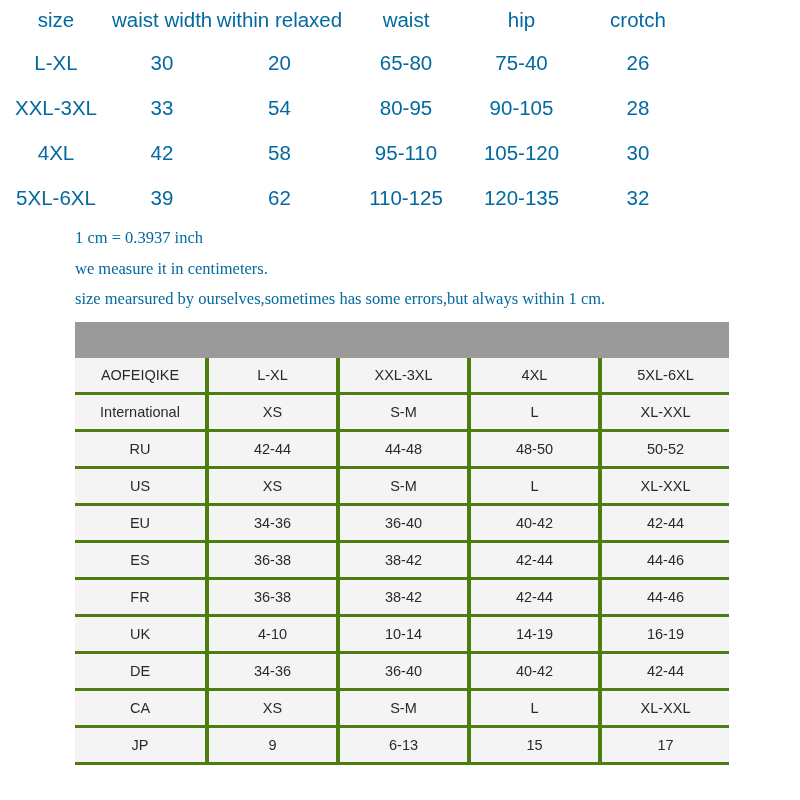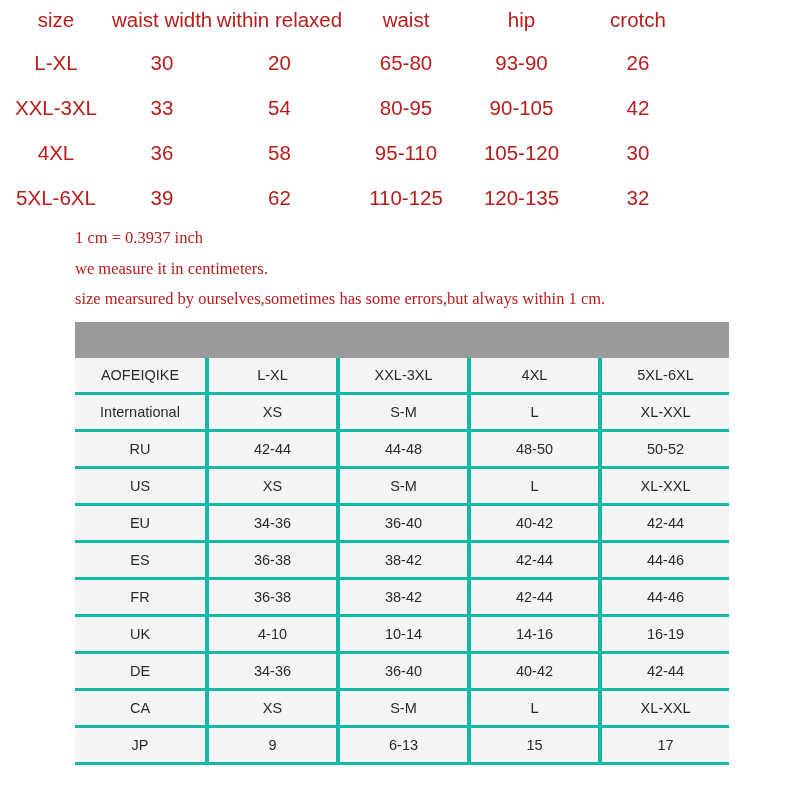--- a/index.html
+++ b/index.html
@@ -27,21 +27,21 @@
     width: 100%;
     border-collapse: collapse;
     table-layout: fixed;
   }
   #measure-table th,
   #measure-table td {
     text-align: center;
     font-weight: normal;
     font-family: "Liberation Sans", sans-serif;
     font-size: 20.5px;
-    color: #b91c1c;
+    color: #0369a1;
     padding: 0;
     white-space: nowrap;
   }
   #measure-table thead th { height: 40px; vertical-align: middle; }
   #measure-table tbody td { height: 45px; vertical-align: middle; }
 
   
   .c-size    { width: 112px; }
   .c-ww      { width: 100px; }
   .c-wr      { width: 135px; }
@@ -53,21 +53,21 @@
   
   #notes {
     position: absolute;
     left: 75px;
     top: 230px;
     width: 700px;
   }
   #notes .note-line {
     font-family: "Liberation Serif", serif;
     font-size: 16.5px;
-    color: #b91c1c;
+    color: #0369a1;
     line-height: 1;
     margin-bottom: 14px;
     white-space: nowrap;
   }
 
   
   #conversion-table {
     position: absolute;
     left: 75px;
     top: 322px;
@@ -79,21 +79,21 @@
     width: 100%;
   }
   .conv-grid {
     width: 100%;
     background: #ffffff;
   }
   .conv-row {
     display: flex;
     width: 100%;
     height: 37px;
-    background: #14b8a6;
+    background: #4d7c0f;
   }
   .conv-cell {
     background: #f4f4f4;
     display: flex;
     align-items: center;
     justify-content: center;
     font-family: "Liberation Sans", sans-serif;
     font-size: 14.5px;
     color: #2a2a2a;
     white-space: nowrap;
@@ -130,36 +130,36 @@
         <th>crotch</th>
         <th></th>
       </tr>
     </thead>
     <tbody>
       <tr>
         <td>L-XL</td>
         <td>30</td>
         <td>20</td>
         <td>65-80</td>
-        <td>93-90</td>
+        <td>75-40</td>
         <td>26</td>
         <td></td>
       </tr>
       <tr>
         <td>XXL-3XL</td>
         <td>33</td>
         <td>54</td>
         <td>80-95</td>
         <td>90-105</td>
+        <td>28</td>
+        <td></td>
+      </tr>
+      <tr>
+        <td>4XL</td>
         <td>42</td>
-        <td></td>
-      </tr>
-      <tr>
-        <td>4XL</td>
-        <td>36</td>
         <td>58</td>
         <td>95-110</td>
         <td>105-120</td>
         <td>30</td>
         <td></td>
       </tr>
       <tr>
         <td>5XL-6XL</td>
         <td>39</td>
         <td>62</td>
@@ -235,21 +235,21 @@
       <div class="conv-cell val-col">36-38</div>
       <div class="conv-cell val-col">38-42</div>
       <div class="conv-cell val-col">42-44</div>
       <div class="conv-cell val-col">44-46</div>
     </div>
 
     <div class="conv-row">
       <div class="conv-cell label-col">UK</div>
       <div class="conv-cell val-col">4-10</div>
       <div class="conv-cell val-col">10-14</div>
-      <div class="conv-cell val-col">14-16</div>
+      <div class="conv-cell val-col">14-19</div>
       <div class="conv-cell val-col">16-19</div>
     </div>
 
     <div class="conv-row">
       <div class="conv-cell label-col">DE</div>
       <div class="conv-cell val-col">34-36</div>
       <div class="conv-cell val-col">36-40</div>
       <div class="conv-cell val-col">40-42</div>
       <div class="conv-cell val-col">42-44</div>
     </div>

